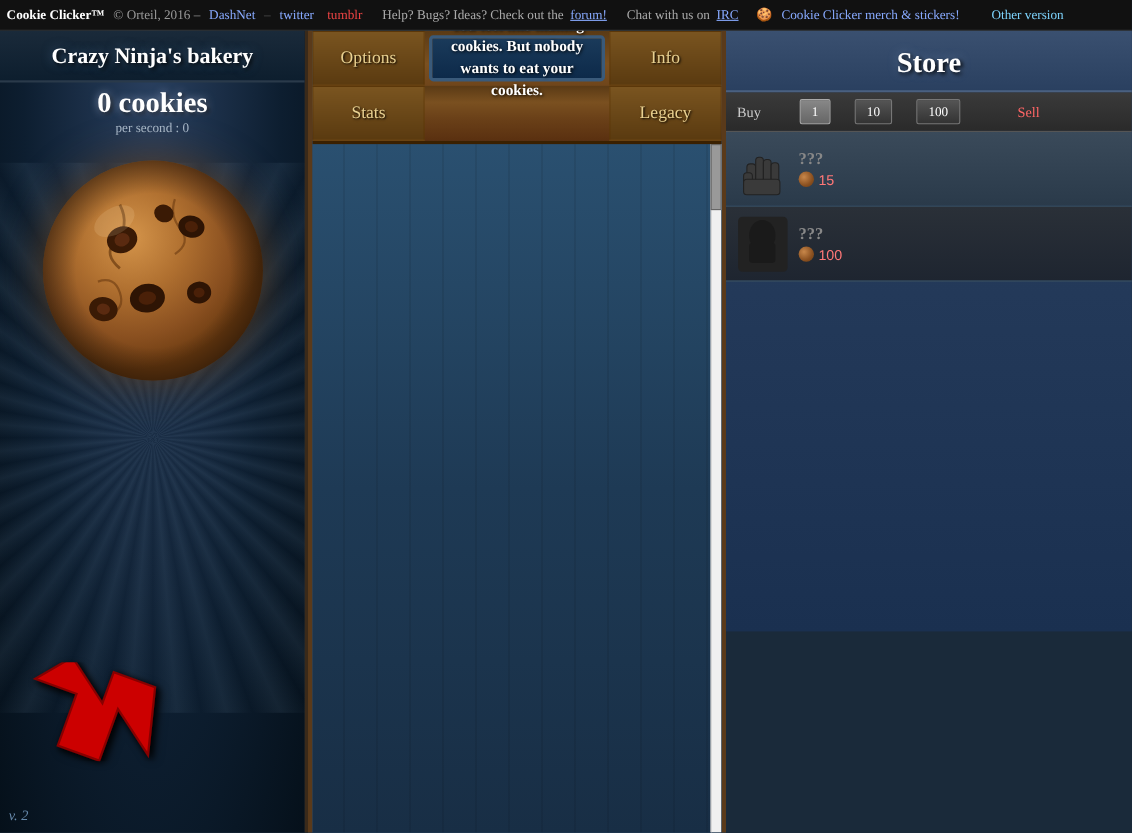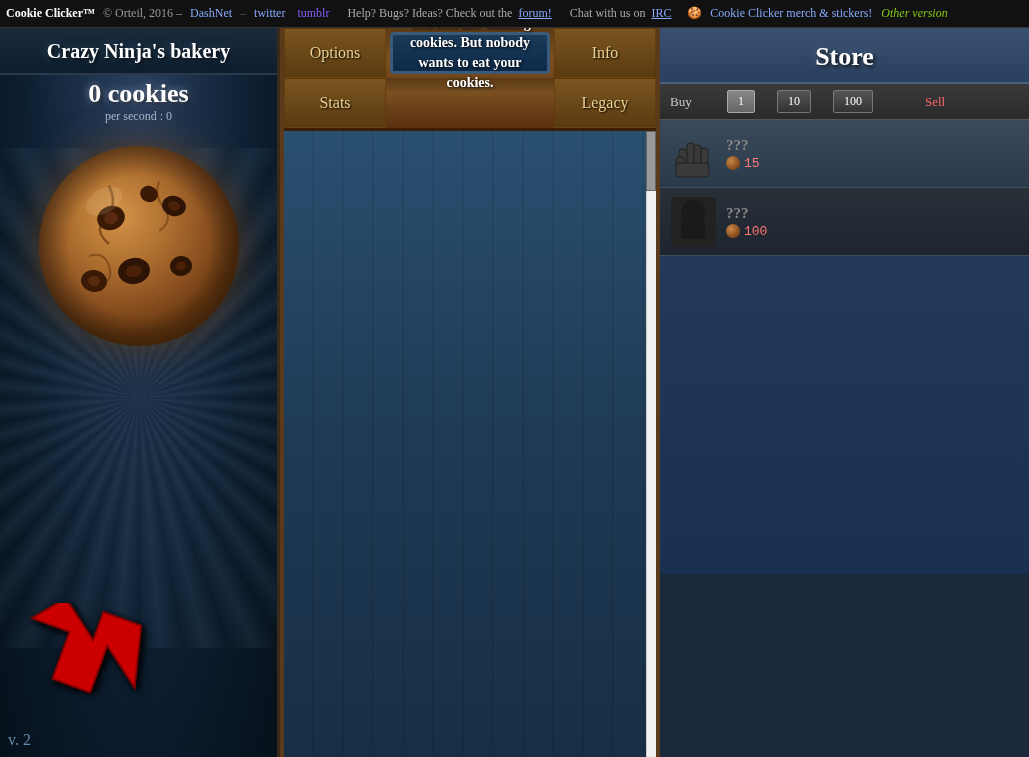--- a/index.html
+++ b/index.html
@@ -202,22 +202,23 @@
       left: 20px;
       z-index: 2;
     }
 
     
     #version {
       position: absolute;
       bottom: 8px;
       left: 8px;
       color: #6688aa;
-      font-size: 16px;
+      font-size: 13px;
       z-index: 2;
+      font-style: italic;
     }
 
     
     #middle-panel {
       width: 380px;
       height: 729px;
       background: #2a4a6a;
       position: relative;
       flex-shrink: 0;
       border-right: 4px solid #5a3a1a;
@@ -420,21 +421,21 @@
     .cookie-icon-small {
       width: 14px;
       height: 14px;
       border-radius: 50%;
       background: radial-gradient(circle at 35% 35%, #c8874a 0%, #8a5020 60%, #6a3a10 100%);
       flex-shrink: 0;
     }
     .item-cost {
       color: #ff7777;
       font-size: 13px;
-      font-family: Liberation Mono, monospace;
+      font-family: Liberation Sans, sans-serif;
     }
     .locked-silhouette {
       width: 45px;
       height: 50px;
       background: #222;
       border-radius: 4px;
       display: flex;
       align-items: center;
       justify-content: center;
     }
@@ -453,32 +454,32 @@
   </style>
 </head>
 <body>
 
 <div id="topbar">
   <span style="color:#fff; font-weight:bold;">Cookie Clicker™</span>
   <span class="copyright">© Orteil, 2016 –</span>
   <a style="color:#88aaff;">DashNet</a>
   <span class="sep">–</span>
   <a style="color:#88aaff;">twitter</a>
-  <a style="color:#8b5cf6; margin-left:4px;">tumblr</a>
+  <a style="color:#ef4444; margin-left:4px;">tumblr</a>
   <span class="help-text">
     <span>Help? Bugs? Ideas? Check out the</span>
     <a style="color:#88aaff; margin-left:3px; text-decoration:underline;">forum!</a>
   </span>
   <span class="chat-text">
     <span>Chat with us on</span>
     <a style="color:#88aaff; margin-left:3px; text-decoration:underline;">IRC</a>
   </span>
   <span style="color:#88aaff; margin-left:8px;">🍪</span>
   <a class="merch-link">Cookie Clicker merch &amp; stickers!</a>
-  <span style="color:#84cc16; margin-left:1px; cursor:pointer;font-style:italic;">Other version</span>
+  <span style="color:#7dd3fc; margin-left:21px; cursor:pointer;">Other version</span>
 </div>
 
 <div id="main">
 
   <div id="left-panel">
 
     <div id="bakery-name">
       <h1>Crazy Ninja's bakery</h1>
     </div>
 

